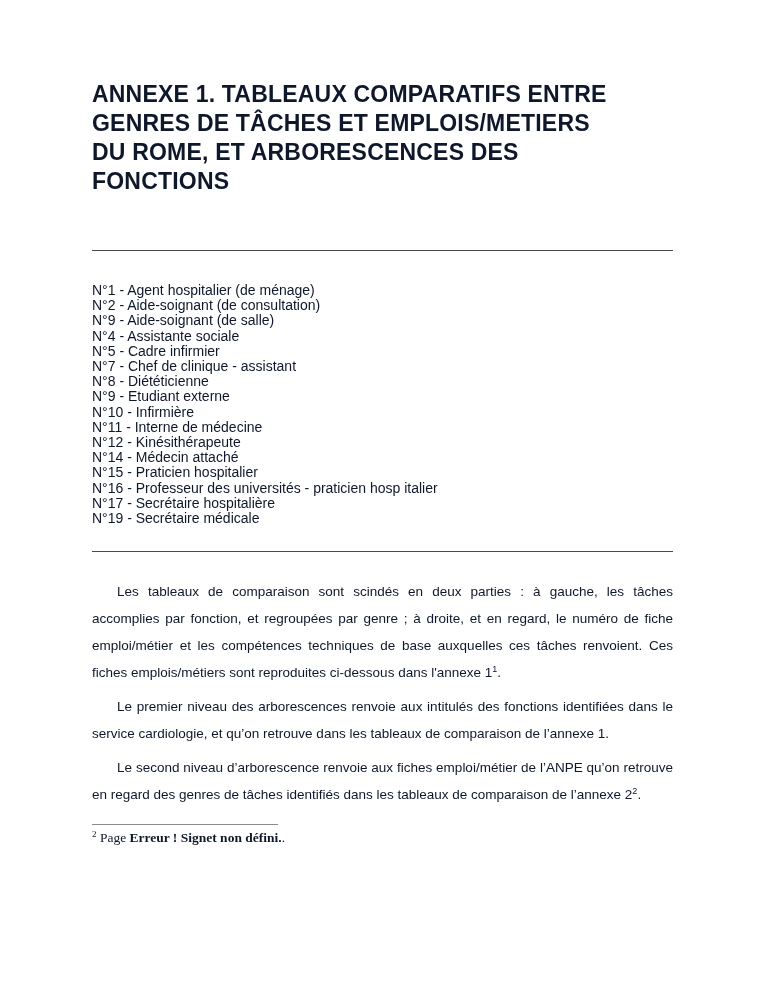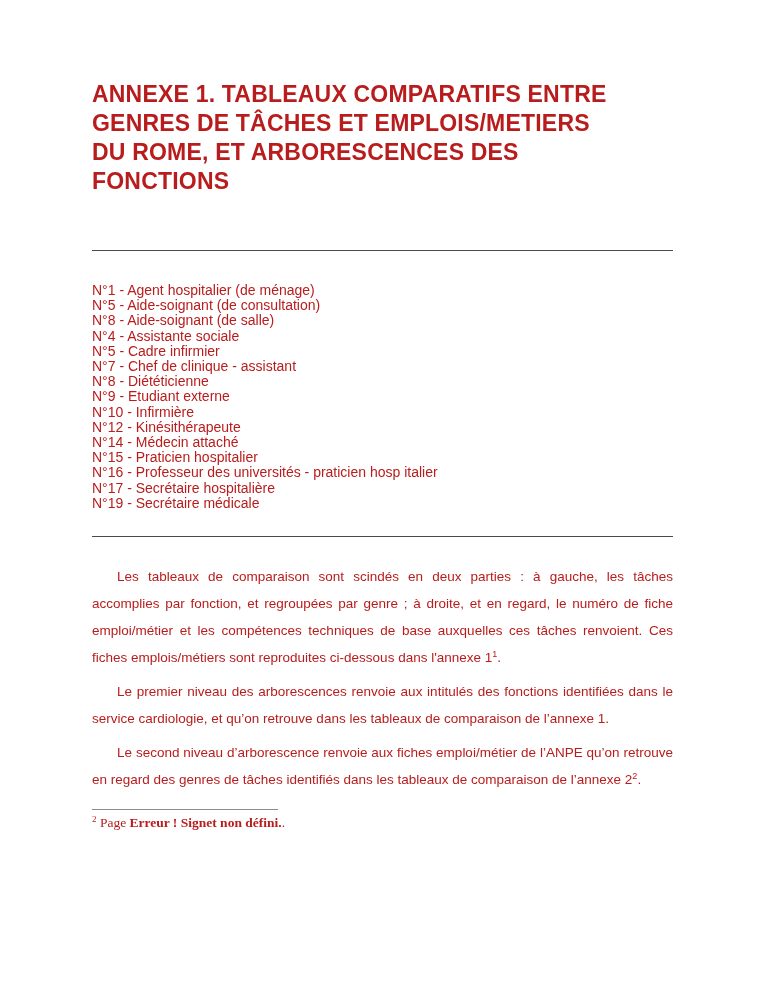--- a/index.html
+++ b/index.html
@@ -2,21 +2,21 @@
 <html><head>
 <meta charset="utf-8">
 <style>
   * { margin: 0; padding: 0; box-sizing: border-box; }
   html, body { background: #ffffff; }
   .page {
     position: relative;
     width: 768px;
     height: 994px;
     background: #ffffff;
-    color: #b91c1c;
+    color: #0f172a;
     font-family: "Liberation Sans", sans-serif;
     overflow: hidden;
   }
   .content {
     position: absolute;
     left: 92px;
     top: 0;
     width: 581px;
   }
   .doc-title {
@@ -84,28 +84,29 @@
 
     <h1 class="doc-title">ANNEXE 1. TABLEAUX COMPARATIFS ENTRE
 GENRES DE TÂCHES ET EMPLOIS/METIERS
 DU ROME, ET ARBORESCENCES DES
 FONCTIONS</h1>
 
     <hr class="rule rule-top">
 
     <div class="jobs-list">
         <div class="list-row">N°1 - Agent hospitalier (de ménage)</div>
-        <div class="list-row">N°5 - Aide-soignant (de consultation)</div>
-        <div class="list-row">N°8 - Aide-soignant (de salle)</div>
+        <div class="list-row">N°2 - Aide-soignant (de consultation)</div>
+        <div class="list-row">N°9 - Aide-soignant (de salle)</div>
         <div class="list-row">N°4 - Assistante sociale</div>
         <div class="list-row">N°5 - Cadre infirmier</div>
         <div class="list-row">N°7 - Chef de clinique - assistant</div>
         <div class="list-row">N°8 - Diététicienne</div>
         <div class="list-row">N°9 - Etudiant externe</div>
         <div class="list-row">N°10 - Infirmière</div>
+        <div class="list-row">N°11 - Interne de médecine</div>
         <div class="list-row">N°12 - Kinésithérapeute</div>
         <div class="list-row">N°14 - Médecin attaché</div>
         <div class="list-row">N°15 - Praticien hospitalier</div>
         <div class="list-row">N°16 - Professeur des universités - praticien hosp italier</div>
         <div class="list-row">N°17 - Secrétaire hospitalière</div>
         <div class="list-row">N°19 - Secrétaire médicale</div>
       </div>
 
     <hr class="rule rule-mid">
 

